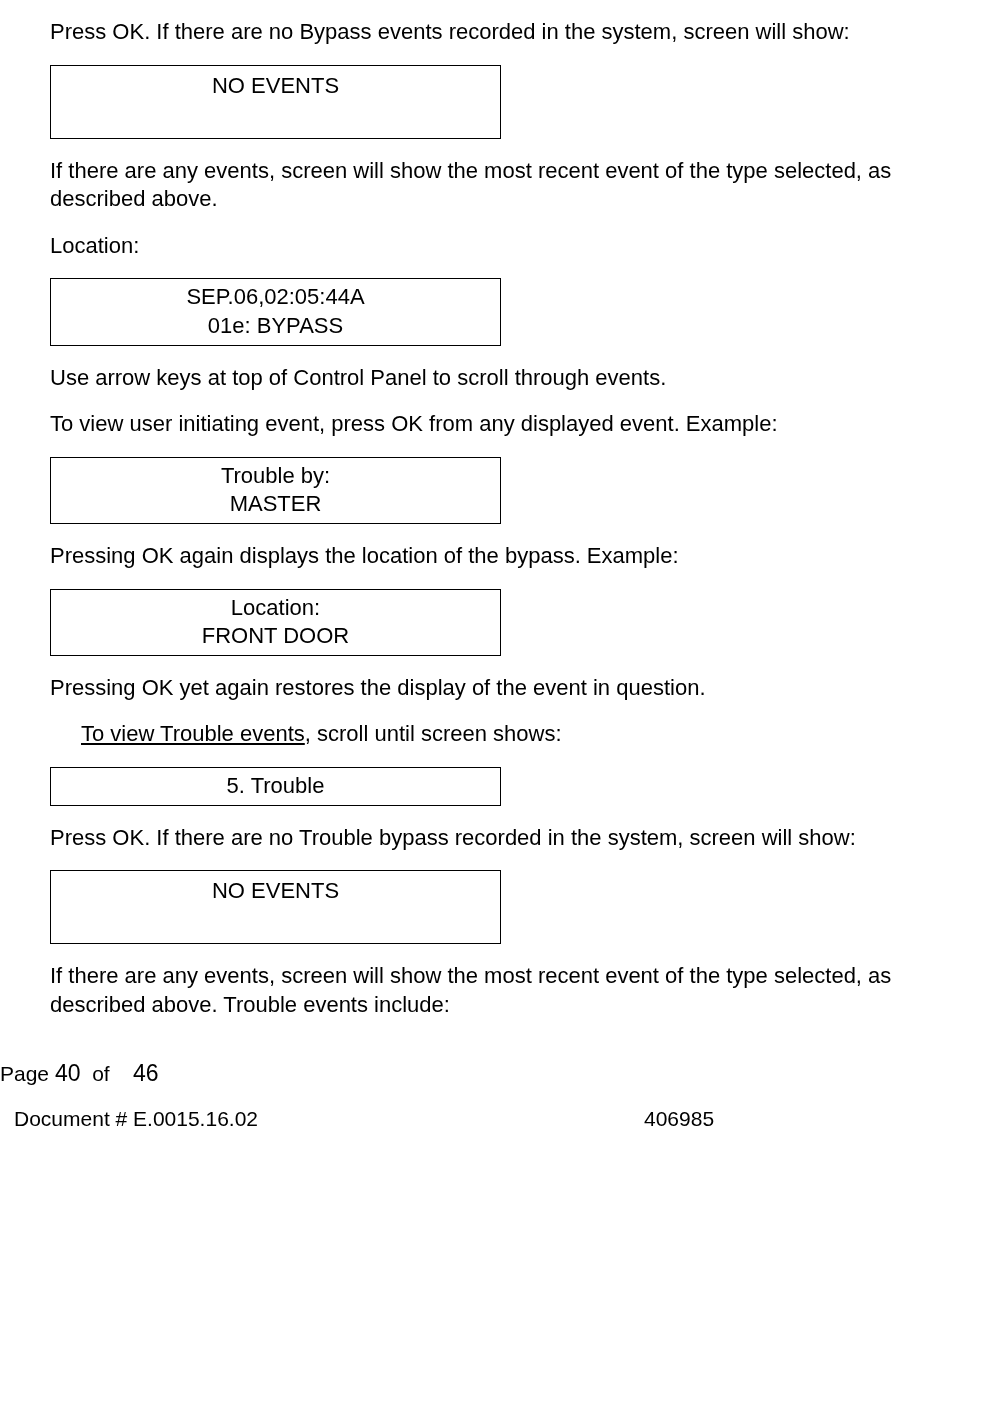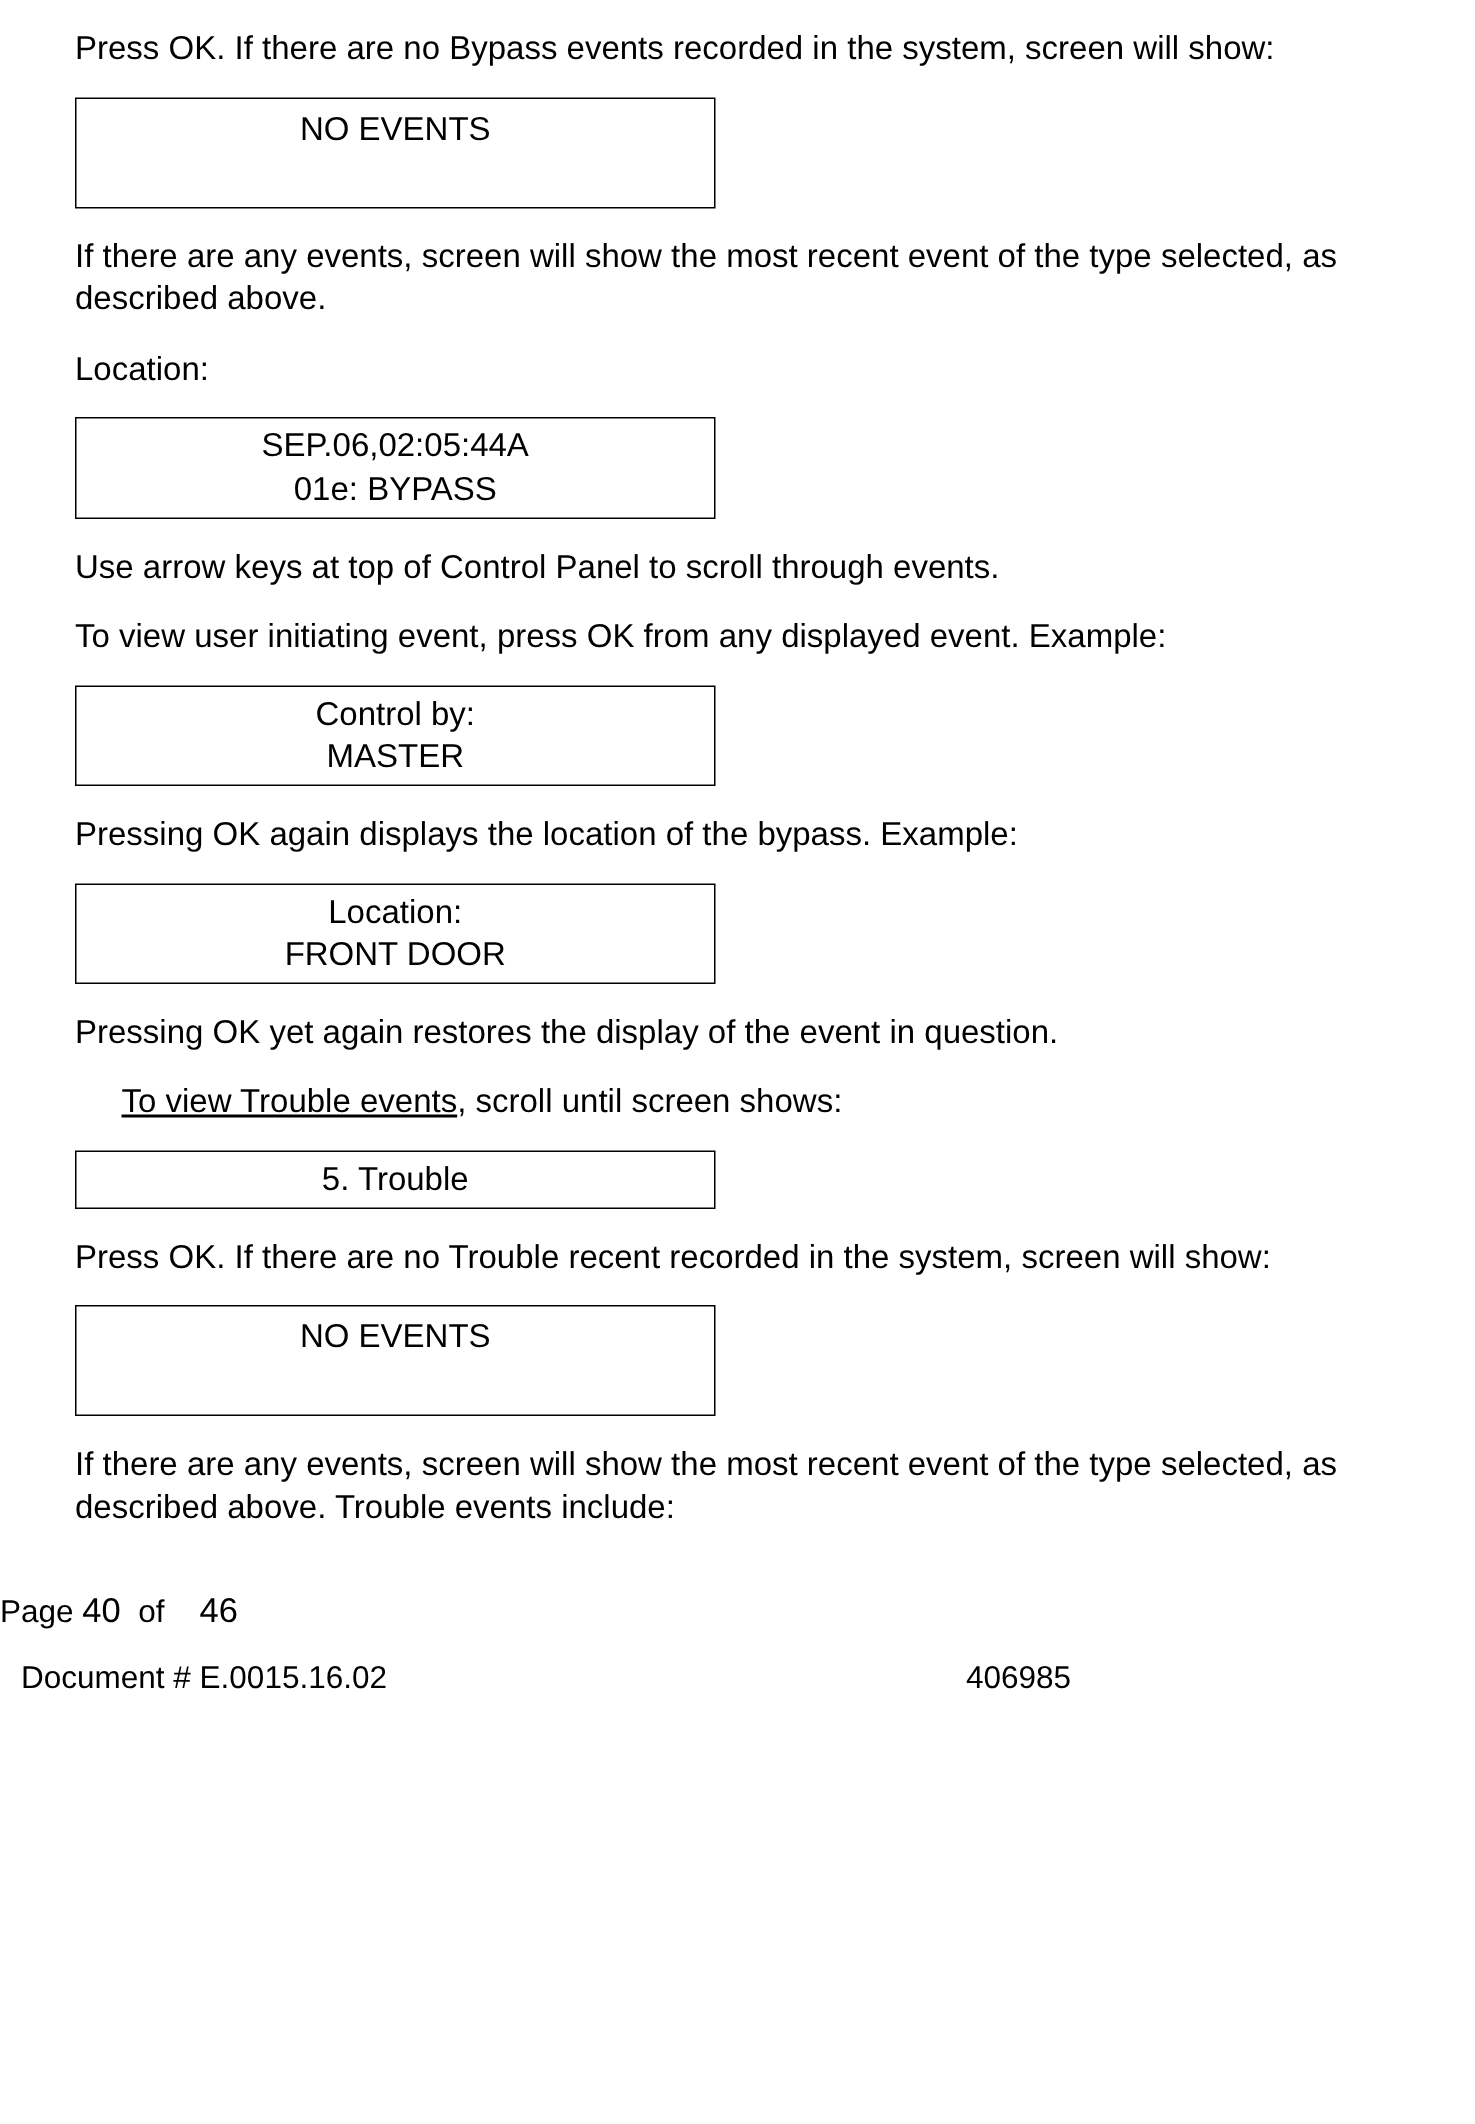--- a/index.html
+++ b/index.html
@@ -13,21 +13,21 @@
       box-sizing: border-box;
     }
     .paragraph {
       margin: 18px 0;
     }
     .display-box {
       border: 1.5px solid #000;
       width: 425px;
       text-align: center;
       margin: 14px 0;
-      padding: 4px 0;
+      padding: 4px 12px;
       font-size: 22px;
       line-height: 1.3;
     }
     .display-box .line {
       display: block;
     }
     .display-box.tall {
       height: 62px;
       display: flex;
       align-items: flex-start;
@@ -73,42 +73,42 @@
 <div class="display-box">
   <span class="line">SEP.06,02:05:44A</span>
   <span class="line">01e: BYPASS</span>
 </div>
 
 <div class="paragraph">Use arrow keys at top of Control Panel to scroll through events.</div>
 
 <div class="paragraph">To view user initiating event, press OK from any displayed event. Example:</div>
 
 <div class="display-box">
-  <span class="line">Control by:</span>
+  <span class="line">Trouble by:</span>
   <span class="line">MASTER</span>
 </div>
 
 <div class="paragraph">Pressing OK again displays the location of the bypass. Example:</div>
 
 <div class="display-box">
   <span class="line">Location:</span>
   <span class="line">FRONT DOOR</span>
 </div>
 
 <div class="paragraph">Pressing OK yet again restores the display of the event in question.</div>
 
 <div class="paragraph">
   <span class="underline">To view Trouble events</span><span>, scroll until screen shows:</span>
 </div>
 
 <div class="display-box">
   <span class="line">5. Trouble</span>
 </div>
 
-<div class="paragraph">Press OK. If there are no Trouble recent recorded in the system, screen will show:</div>
+<div class="paragraph">Press OK. If there are no Trouble bypass recorded in the system, screen will show:</div>
 
 <div class="display-box tall">
   <span class="line">NO EVENTS</span>
 </div>
 
 <div class="paragraph">If there are any events, screen will show the most recent event of the type selected, as described above. Trouble events include:</div>
 
 <div class="footer">
   <div class="footer-line1">
     <span>Page</span>

